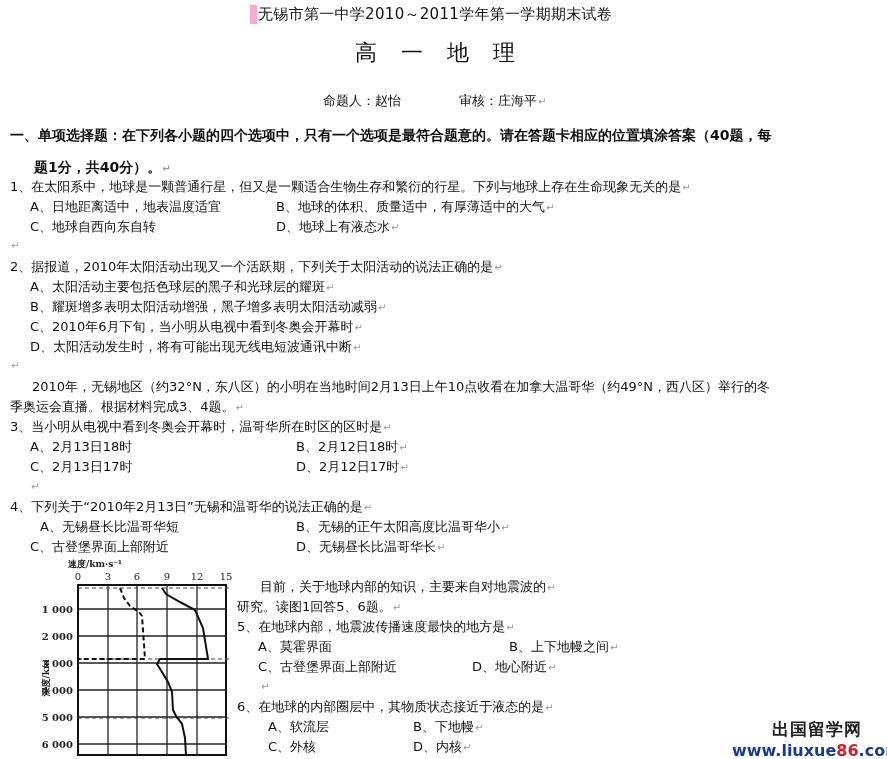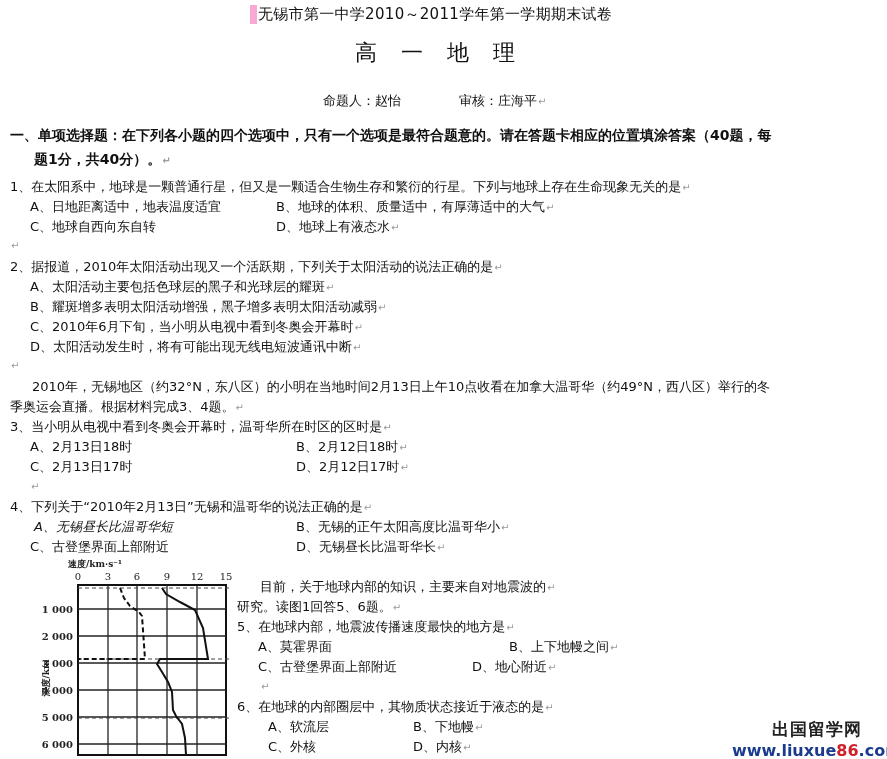--- a/index.html
+++ b/index.html
@@ -8,21 +8,21 @@
     font-family: "DejaVu Sans", "Liberation Sans", sans-serif; color: #111; font-size: 13px;
   }
   .abs { position: absolute; white-space: nowrap; }
   .para-mark { color: #999; font-size: 10px; margin-left: 1px; }
   .header-line { left: 250px; top: 5px; font-size: 15px; letter-spacing: 0.3px; border-left: 7px solid #f9a8d4; padding-left: 1px; }
   .title { left: 355px; top: 38px; font-family: "DejaVu Serif", "Liberation Serif", serif; font-size: 22px; letter-spacing: 2px; }
   .title span.ch { display: inline-block; margin-right: 22px; }
   .authors { left: 323px; top: 92px; font-size: 13px; }
   .authors .gap { display: inline-block; width: 58px; }
   .section { left: 10px; top: 123px; font-weight: bold; font-size: 14px; line-height: 24px; width: 870px; white-space: normal; }
-  .section .cont { padding-left: 24px; display: block; }
+  .section .cont { padding-left: 24px; display: block; margin-top: 8px; }
   .q { font-size: 13px; line-height: 20px; }
   .opt { font-size: 13px; line-height: 20px; }
   .chart { left: 40px; top: 558px; width: 200px; height: 200px; }
   .watermark { left: 732px; top: 718px; text-align: center; }
   .wm-cn { font-size: 17px; font-weight: bold; color: #222; letter-spacing: 1px; }
   .wm-url { font-size: 16px; font-weight: bold; color: #1a3b8e; }
   .wm-url .red { color: #d0202a; }
 </style>
 </head>
 <body>
@@ -62,21 +62,21 @@
 <div class="abs q" style="left:10px; top:397px;"><span>季奥运会直播。根据材料完成3、4题。</span><span class="para-mark">↵</span></div>
 
 <div class="abs q" style="left:10px; top:417px;"><span>3、当小明从电视中看到冬奥会开幕时，温哥华所在时区的区时是</span><span class="para-mark">↵</span></div>
 <div class="abs opt" style="left:30px; top:437px;">A、2月13日18时</div>
 <div class="abs opt" style="left:296px; top:437px;"><span>B、2月12日18时</span><span class="para-mark">↵</span></div>
 <div class="abs opt" style="left:30px; top:457px;">C、2月13日17时</div>
 <div class="abs opt" style="left:296px; top:457px;"><span>D、2月12日17时</span><span class="para-mark">↵</span></div>
 <div class="abs para-mark" style="left:30px; top:481px;">↵</div>
 
 <div class="abs q" style="left:10px; top:497px;"><span>4、下列关于“2010年2月13日”无锡和温哥华的说法正确的是</span><span class="para-mark">↵</span></div>
-<div class="abs opt" style="left:34px; top:517px;font-style:italic;">A、无锡昼长比温哥华短</div>
+<div class="abs opt" style="left:40px; top:517px;">A、无锡昼长比温哥华短</div>
 <div class="abs opt" style="left:296px; top:517px;"><span>B、无锡的正午太阳高度比温哥华小</span><span class="para-mark">↵</span></div>
 <div class="abs opt" style="left:30px; top:537px;">C、古登堡界面上部附近</div>
 <div class="abs opt" style="left:296px; top:537px;"><span>D、无锡昼长比温哥华长</span><span class="para-mark">↵</span></div>
 
 <div class="abs chart">
   <svg width="200" height="200" viewBox="0 0 200 200" xmlns="http://www.w3.org/2000/svg" font-family="DejaVu Serif, serif">
 
     <text x="28" y="9" font-size="9" font-weight="bold" fill="#222">速度/km·s⁻¹</text>
 
     <g font-size="10" fill="#222">

